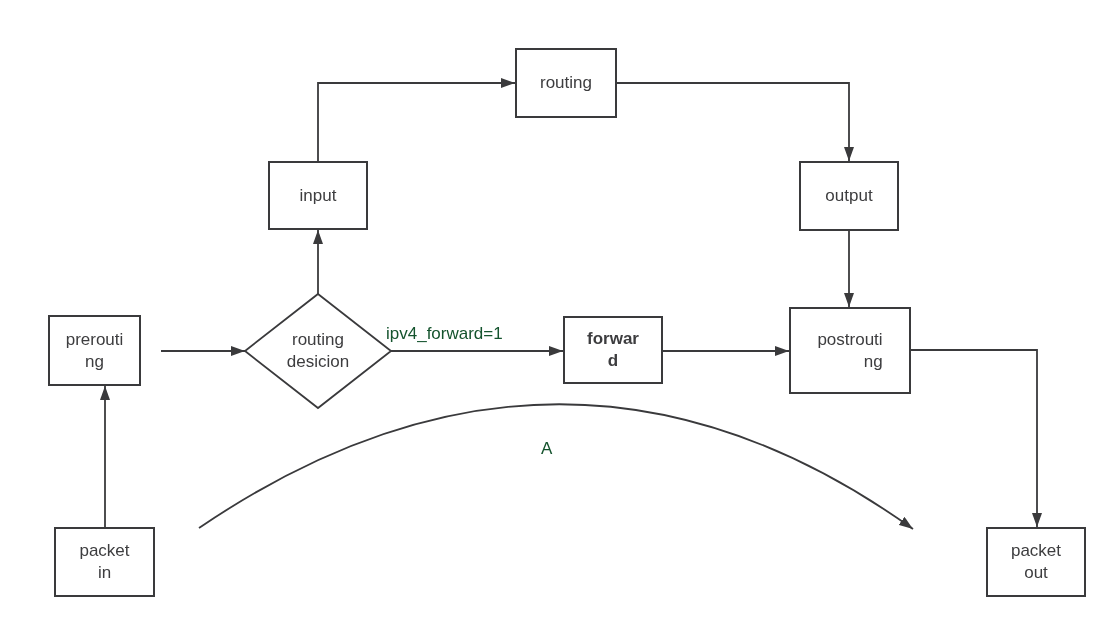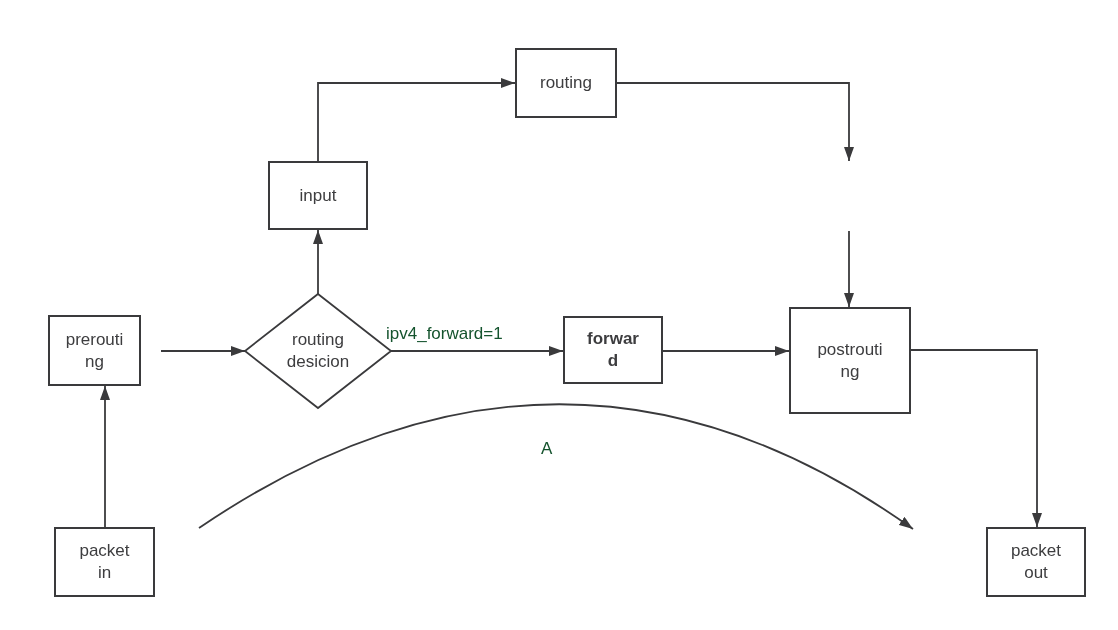--- a/index.html
+++ b/index.html
@@ -73,21 +73,21 @@
     top: 439px;
     width: 24px;
   }
   
   .node-prerouting  { left: 48px;  top: 315px; width: 93px; height: 71px; }
   .node-packet-in   { left: 54px;  top: 527px; width: 101px; height: 70px; }
   .node-input       { left: 268px; top: 161px; width: 100px; height: 69px; text-align: right; }
   .node-routing     { left: 515px; top: 48px;  width: 102px; height: 70px; }
   .node-output      { left: 799px; top: 161px; width: 100px; height: 70px; }
   .node-forward     { left: 563px; top: 316px; width: 100px; height: 68px; font-weight: bold; }
-  .node-postrouting { left: 789px; top: 307px; width: 122px; height: 107px; }
+  .node-postrouting { left: 789px; top: 307px; width: 122px; height: 87px; text-align: right; }
   .node-packet-out  { left: 986px; top: 527px; width: 100px; height: 70px; }
 </style>
 </head>
 <body>
 
 <div class="canvas">
 
   <svg class="edges" viewBox="0 0 1118 630" xmlns="http://www.w3.org/2000/svg">
     <defs>
       <marker id="arrow" viewBox="0 0 14 10" refX="14" refY="5" markerUnits="userSpaceOnUse" markerWidth="14" markerHeight="10" orient="auto">
@@ -107,20 +107,21 @@
       <path d="M199 528 Q564 280 913 529" marker-end="url(#arrow)"></path>
     </g>
   </svg>
 
   <div class="node node-prerouting">prerouti
 ng</div>
   <div class="node node-packet-in">packet
 in</div>
   <div class="node node-input">input</div>
   <div class="node node-routing">routing</div>
+  <div class="node node-output">output</div>
   <div class="node node-forward">forwar
 d</div>
   <div class="node node-postrouting">postrouti
 ng</div>
   <div class="node node-packet-out">packet
 out</div>
 
   <svg class="diamond-shape" width="150" height="118" viewBox="0 0 150 118" xmlns="http://www.w3.org/2000/svg">
     <polygon points="75,2 148,59 75,116 2,59" fill="#ffffff" stroke="#3a3a3c" stroke-width="1.8"></polygon>
   </svg>

